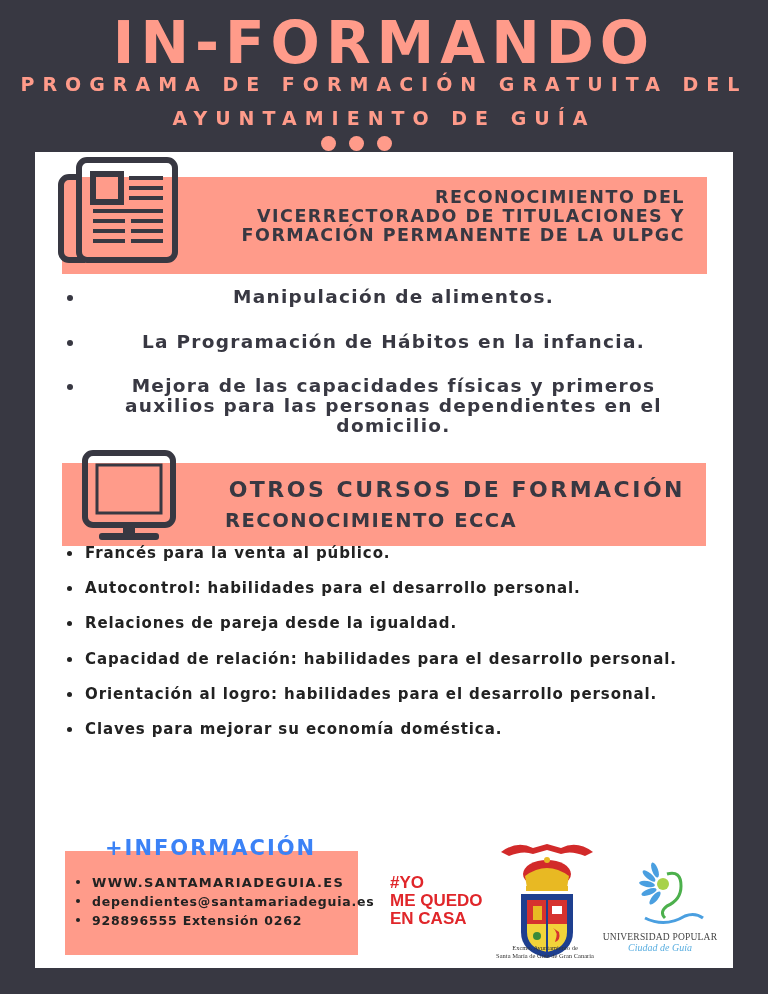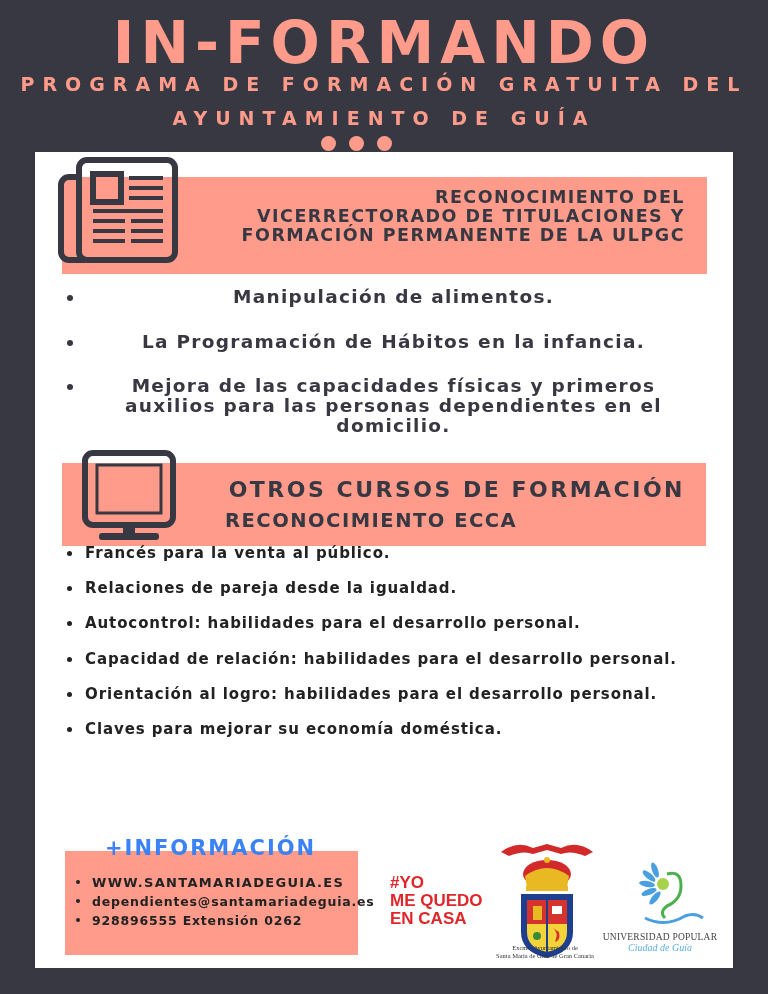--- a/index.html
+++ b/index.html
@@ -144,22 +144,22 @@
     <rect x="4" y="4" width="88" height="72" rx="8" fill="none" stroke="#383842" stroke-width="6"></rect>
     <rect x="16" y="16" width="64" height="48" fill="none" stroke="#383842" stroke-width="3"></rect>
     <rect x="42" y="76" width="12" height="9" fill="#383842"></rect>
     <rect x="18" y="84" width="60" height="7" rx="3" fill="#383842"></rect>
   </svg>
   <div class="banner-text b2t1">OTROS CURSOS DE FORMACIÓN</div>
   <div class="banner-text b2t2">RECONOCIMIENTO ECCA</div>
 
   <ul class="list2">
     <li>Francés para la venta al público.</li>
+    <li>Autocontrol: habilidades para el desarrollo personal.</li>
     <li>Relaciones de pareja desde la igualdad.</li>
-    <li>Autocontrol: habilidades para el desarrollo personal.</li>
     <li>Capacidad de relación: habilidades para el desarrollo personal.</li>
     <li>Orientación al logro: habilidades para el desarrollo personal.</li>
     <li>Claves para mejorar su economía doméstica.</li>
   </ul>
 
   <div class="info-box"></div>
   <div class="info-title">+INFORMACIÓN</div>
   <ul class="info-list">
     <li class="url">WWW.SANTAMARIADEGUIA.ES</li>
     <li>dependientes@santamariadeguia.es</li>

